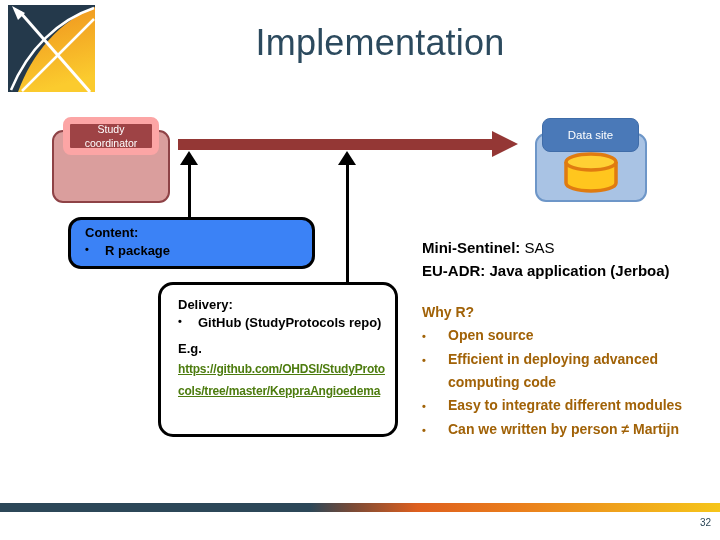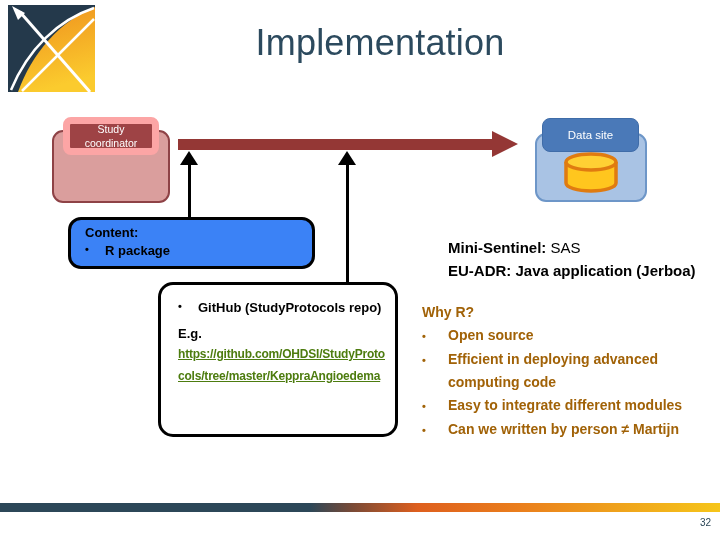--- a/index.html
+++ b/index.html
@@ -64,21 +64,21 @@
   }
   .box-bullet-row { display:flex; margin-top:3px; white-space:nowrap; }
   .box-bullet-glyph { width:20px; flex:none; font-size:11px; }
   .eg-label { margin-top:11px; }
   .link-line {
     display:block; color:#4d7c0f; text-decoration:underline;
     font-size:12px; letter-spacing:-0.2px; line-height:22px; white-space:nowrap;
   }
   .link-wrap { margin-top:2px; }
   
-  .platforms { position:absolute; left:422px; top:236px; font-size:15px; color:#000; line-height:23px;margin-left:26px; }
+  .platforms { position:absolute; left:422px; top:236px; font-size:15px; color:#000; line-height:23px; }
   .platforms .b { font-weight:bold; }
   .why-r { position:absolute; left:422px; top:301px; width:296px; font-size:14px; font-weight:bold; color:#a16207; line-height:23px; }
   .why-row { display:flex; }
   .why-glyph { width:26px; flex:none; font-size:11px; padding-top:1px; }
   .why-text { flex:1; }
   
   .footer-bar {
     position:absolute; left:0; top:503px; width:720px; height:9px;
     background:linear-gradient(90deg,#2C4758 0%,#2C4758 43%,#7A4A36 49%,#DE5F1E 58%,#EA7E1C 72%,#EFA31C 86%,#F6C51A 100%);
   }
@@ -135,20 +135,21 @@
       <span>R package</span>
     </div>
   </div>
 
   <div class="platforms">
     <div><span class="b">Mini-Sentinel:</span><span> SAS</span></div>
     <div class="b">EU-ADR: Java application (Jerboa)</div>
   </div>
 
   <div class="delivery-box">
+    <div>Delivery:</div>
     <div class="box-bullet-row">
       <span class="box-bullet-glyph">•</span>
       <span>GitHub (StudyProtocols repo)</span>
     </div>
     <div class="eg-label">E.g.</div>
     <div class="link-wrap">
       <span class="link-line">https://github.com/OHDSI/StudyProto</span>
       <span class="link-line">cols/tree/master/KeppraAngioedema</span>
     </div>
   </div>

